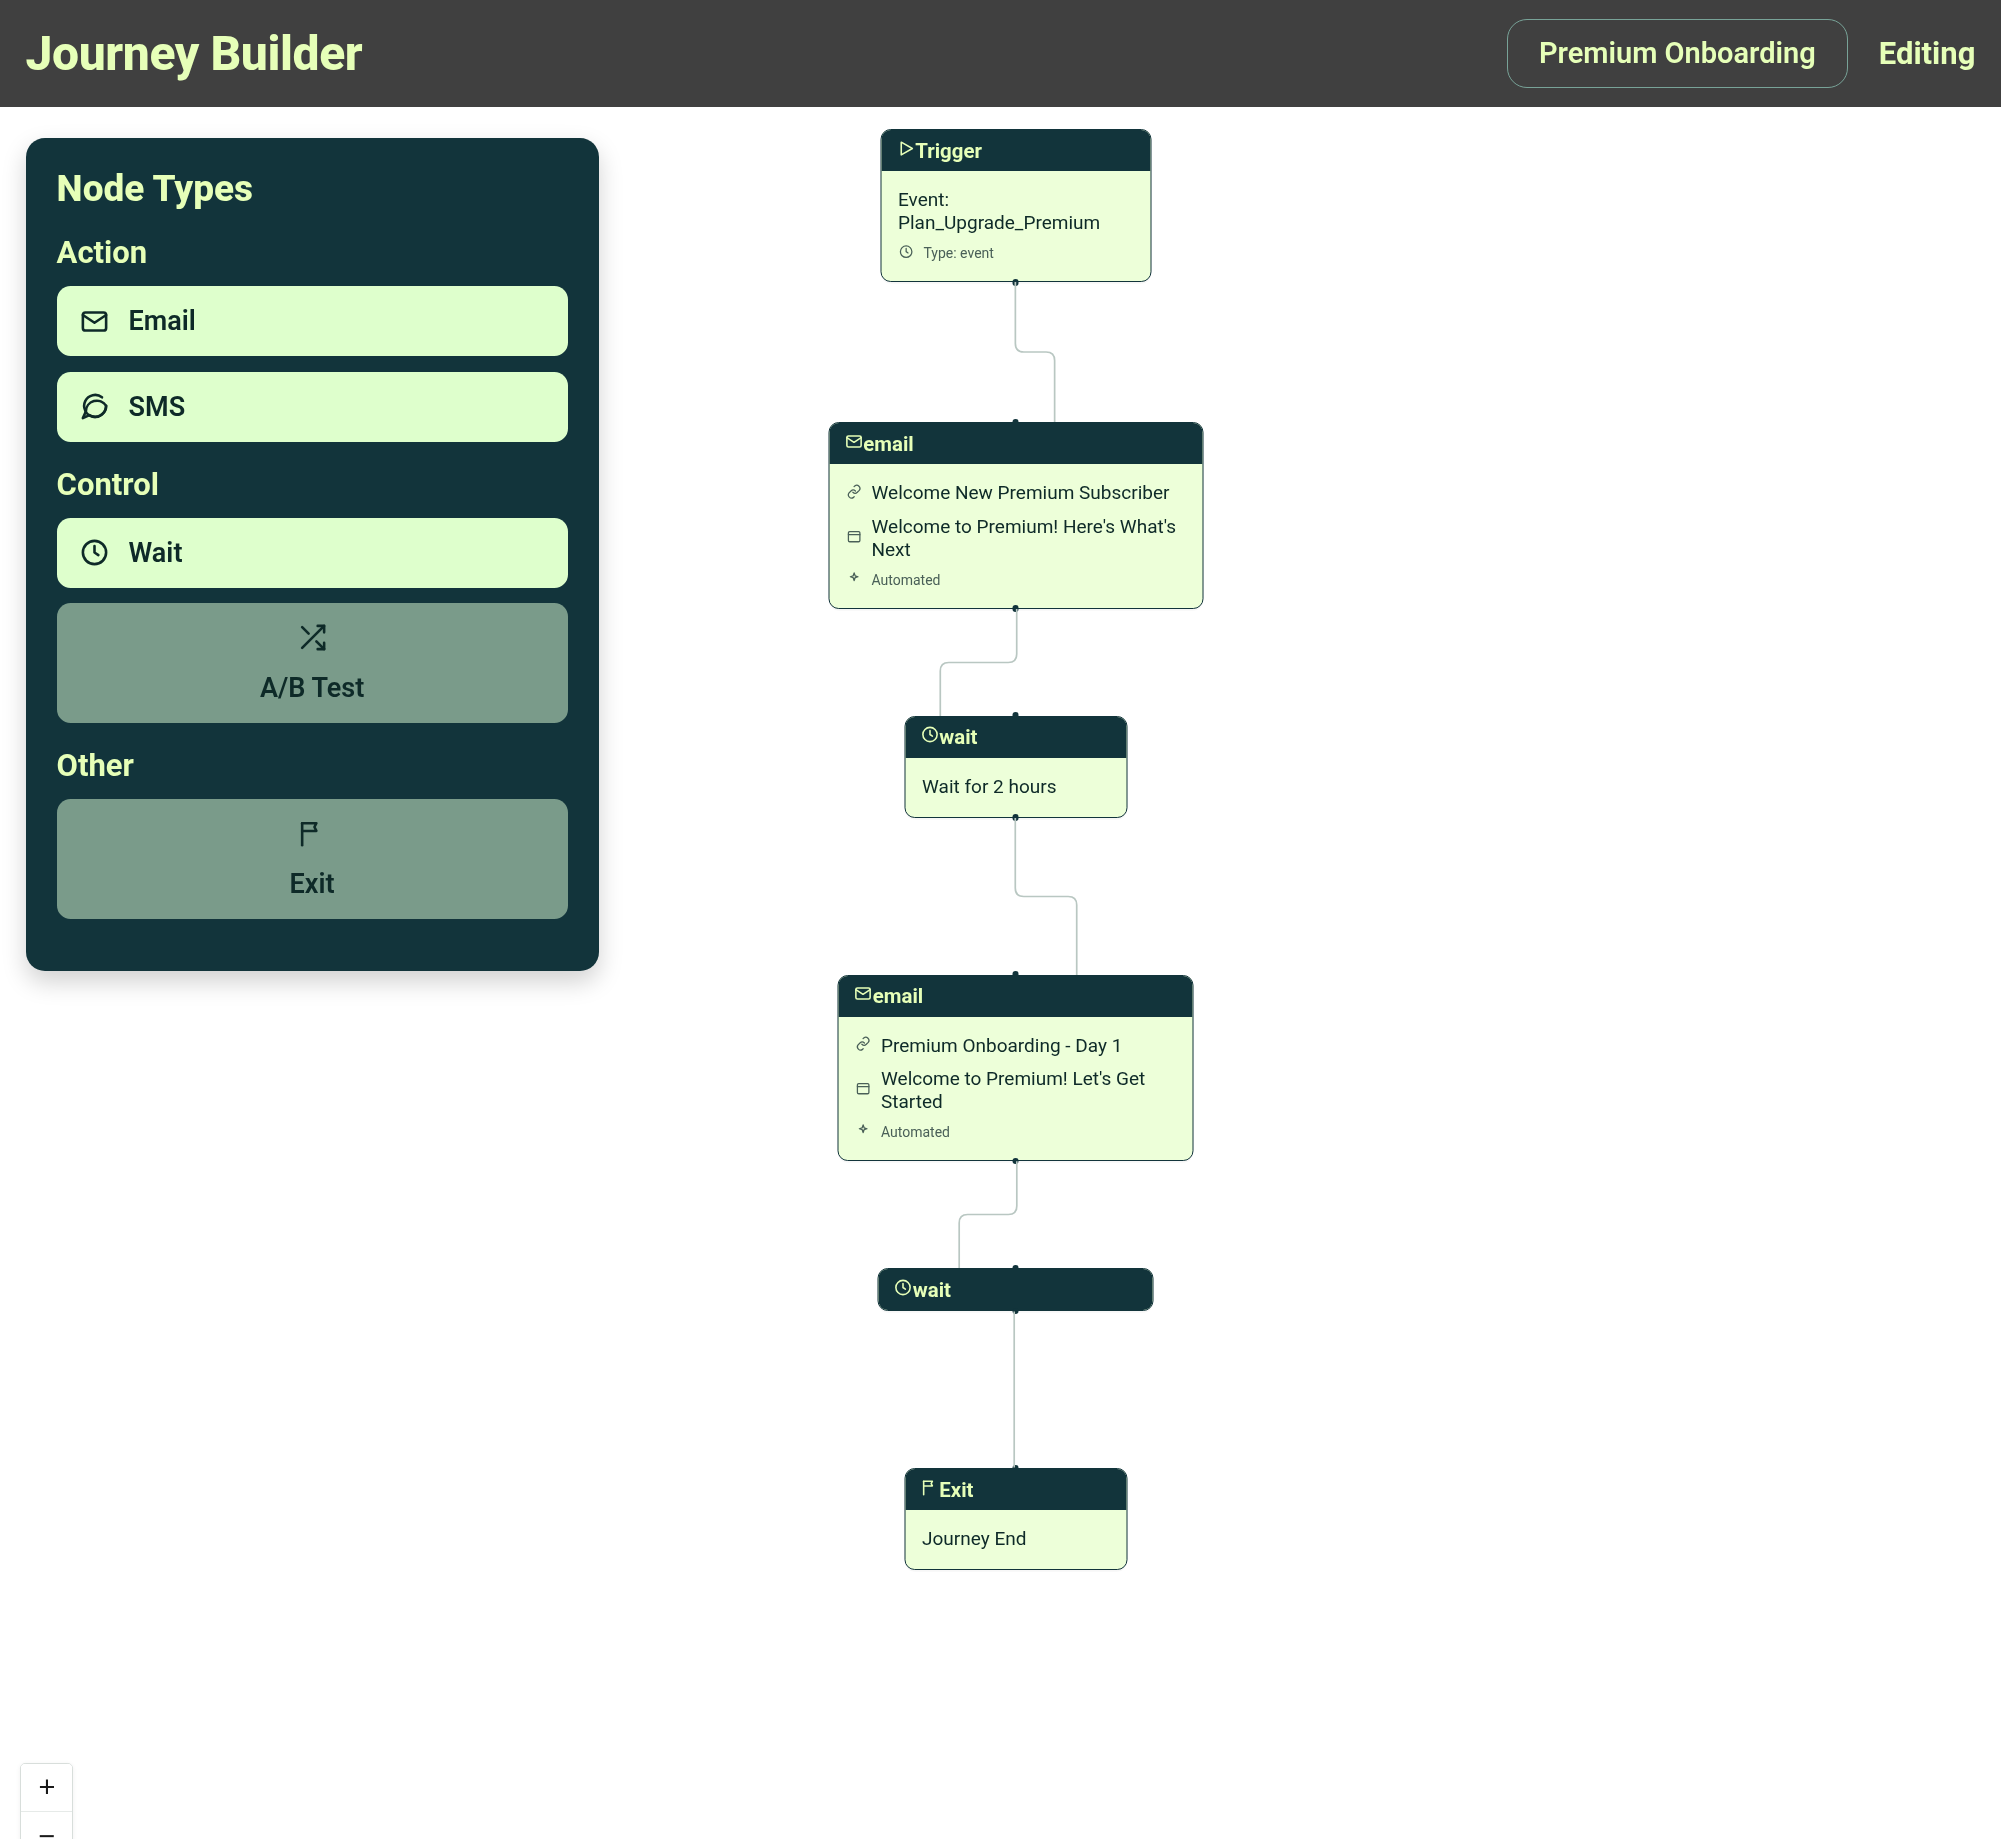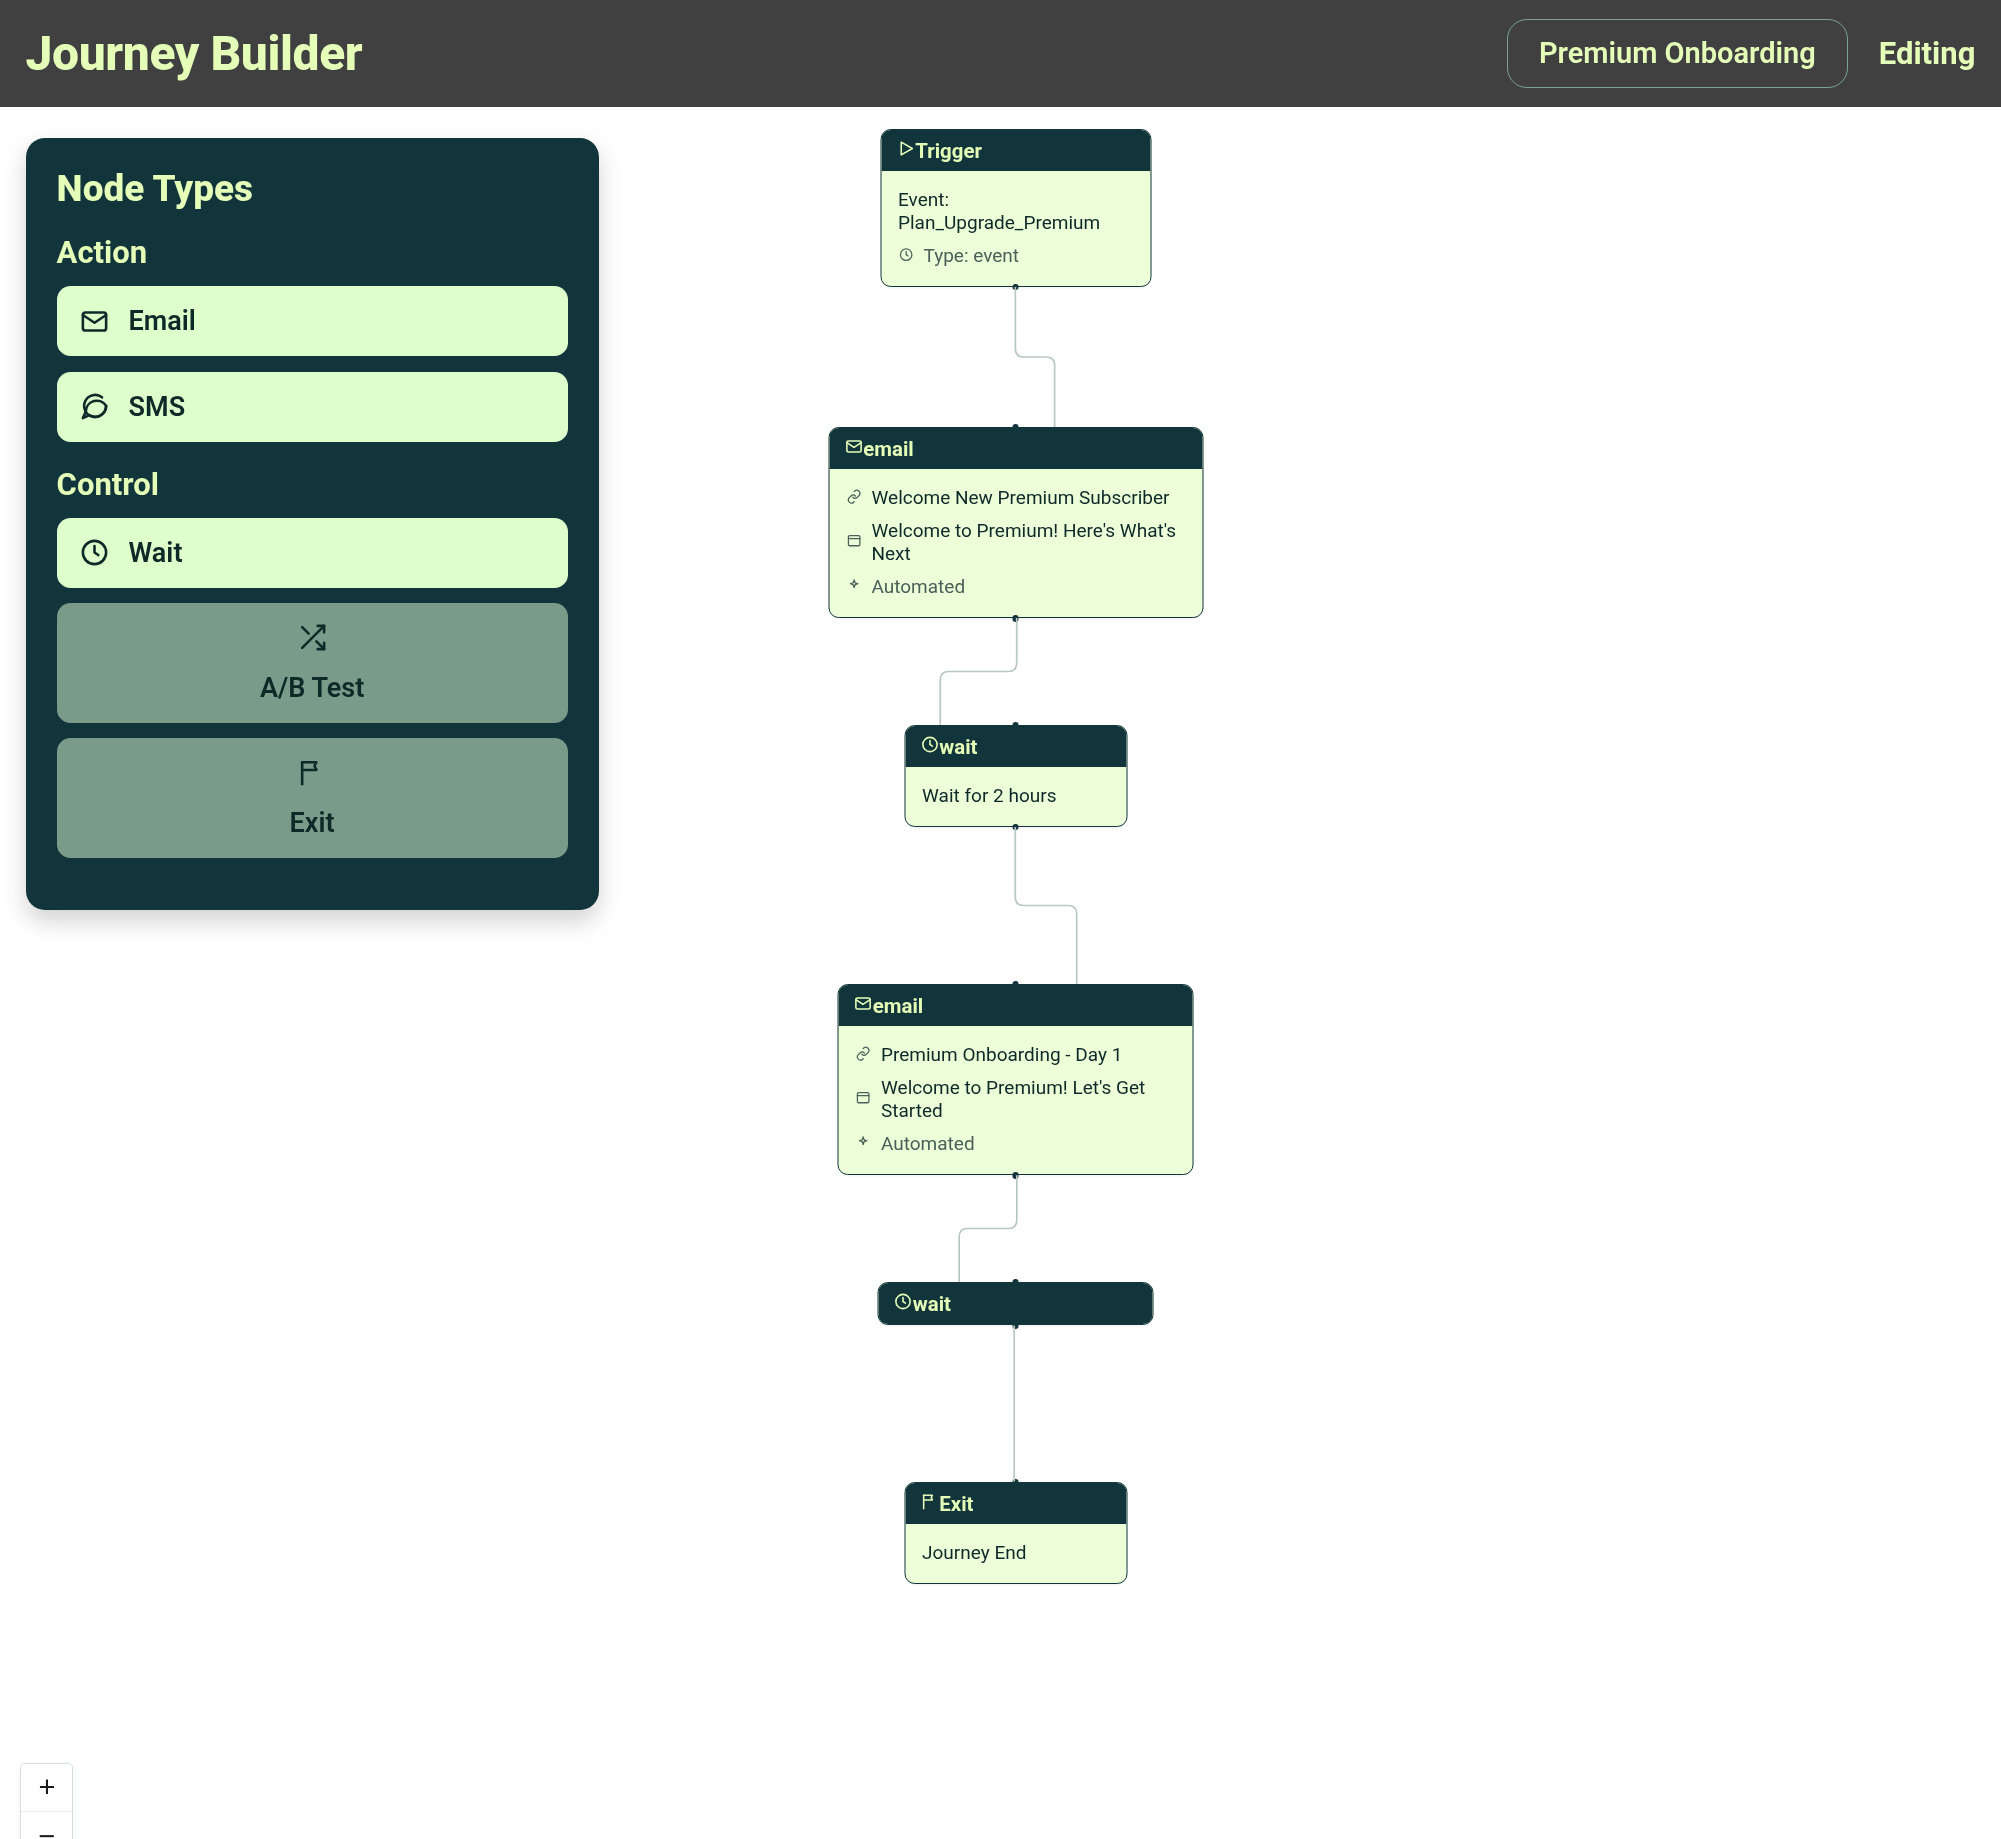--- a/index.html
+++ b/index.html
@@ -137,21 +137,21 @@
     padding: 12px 17px 13.6px;
   }
   .kline {
     display: flex;
     align-items: center;
     gap: 10.2px;
     font-size: 19px;
     color: #0e2a28;
     padding: 5.1px 0;
   }
-  .kline.small { font-size: 19px; color: #4a6058; }
+  .kline.small { font-size: 14px; color: #4a6058; }
   .kline svg { width: 15.3px; height: 15.3px; stroke: #4a6058; }
   .body-text { font-size: 19px; color: #0e2a28; padding: 5.1px 0; }
 
   .dot {
     width: 6.8px; height: 6.8px; border-radius: 50%;
     background: #12343b;
     margin: -3.4px 0;
   }
 
   .conn-stack { display:flex; flex-direction:column; align-items:center; }
@@ -381,20 +381,21 @@
             <svg fill="none" stroke="#0e2a28" stroke-width="2" stroke-linecap="round" stroke-linejoin="round" viewBox="0 0 24 24">
               <path d="M16 3h5v5"></path>
               <path d="M4 20L21 3"></path>
               <path d="M21 16v5h-5"></path>
               <path d="M15 15l6 6"></path>
               <path d="M4 4l5 5"></path>
             </svg>
           </span>
           <span>A/B Test</span>
         </div>
+        <div class="palette-section-title">Other</div>
         <div class="palette-item disabled">
           <span class="pi-icon">
             <svg fill="none" stroke="#0e2a28" stroke-width="2" stroke-linecap="round" stroke-linejoin="round" viewBox="0 0 24 24">
               <path d="M4 21V4"></path>
               <path d="M4 4h11l-1.5 3L15 10H4"></path>
             </svg>
           </span>
           <span>Exit</span>
         </div>
       </div>

